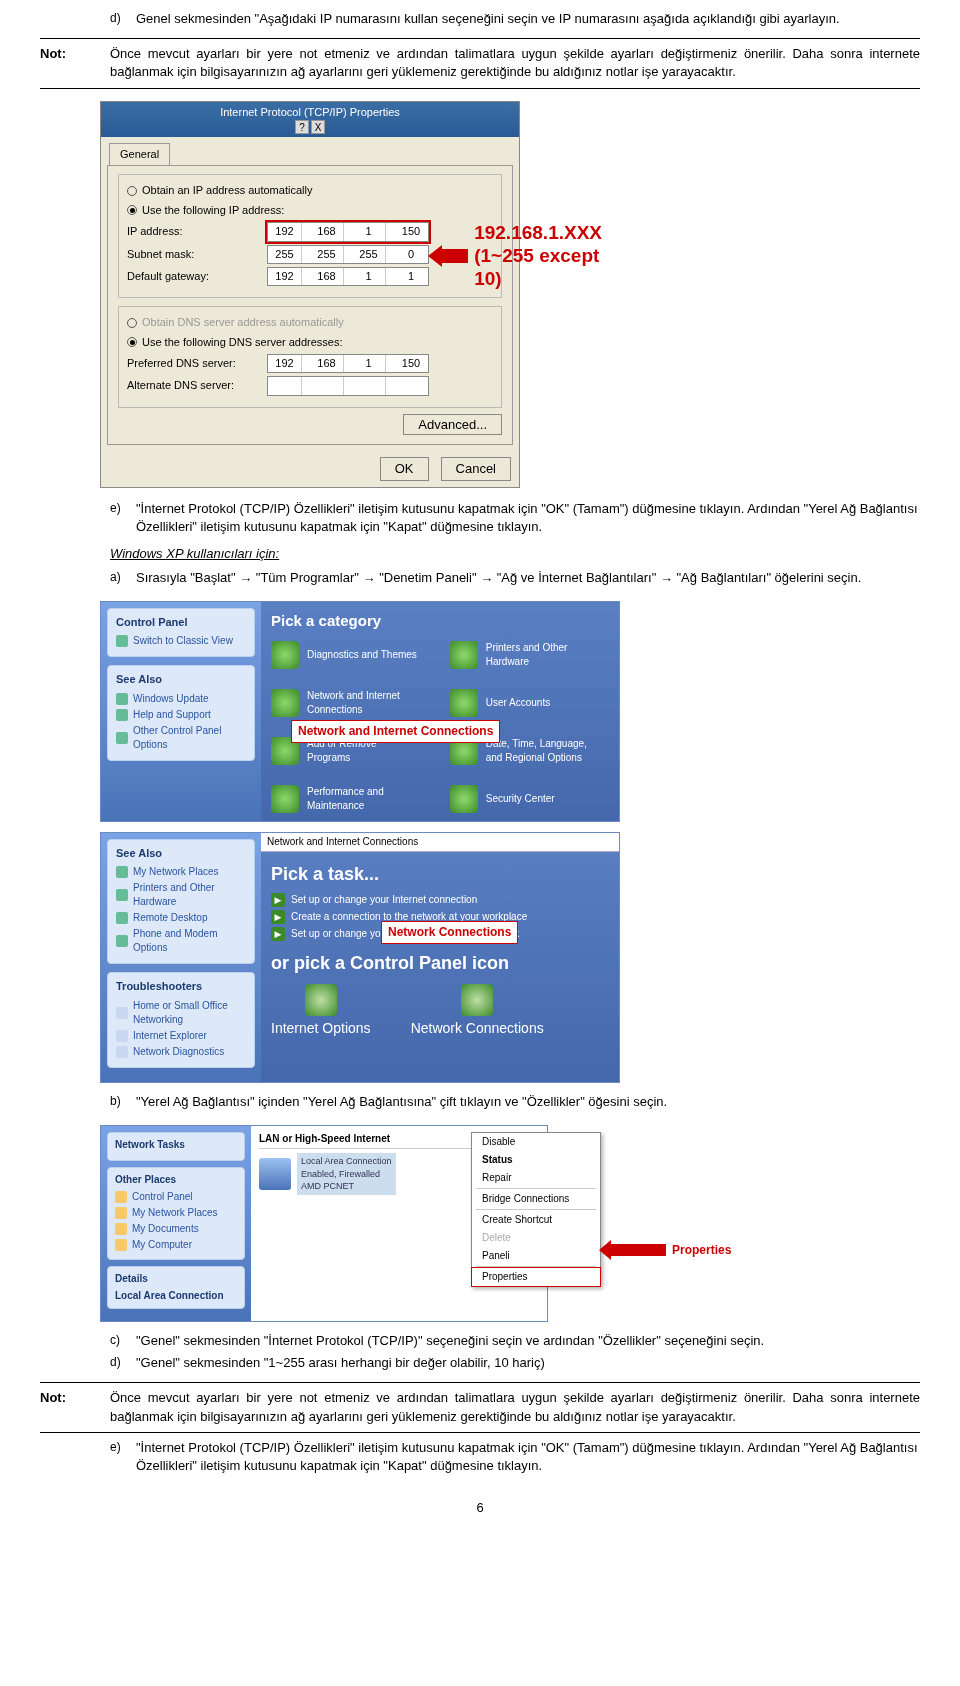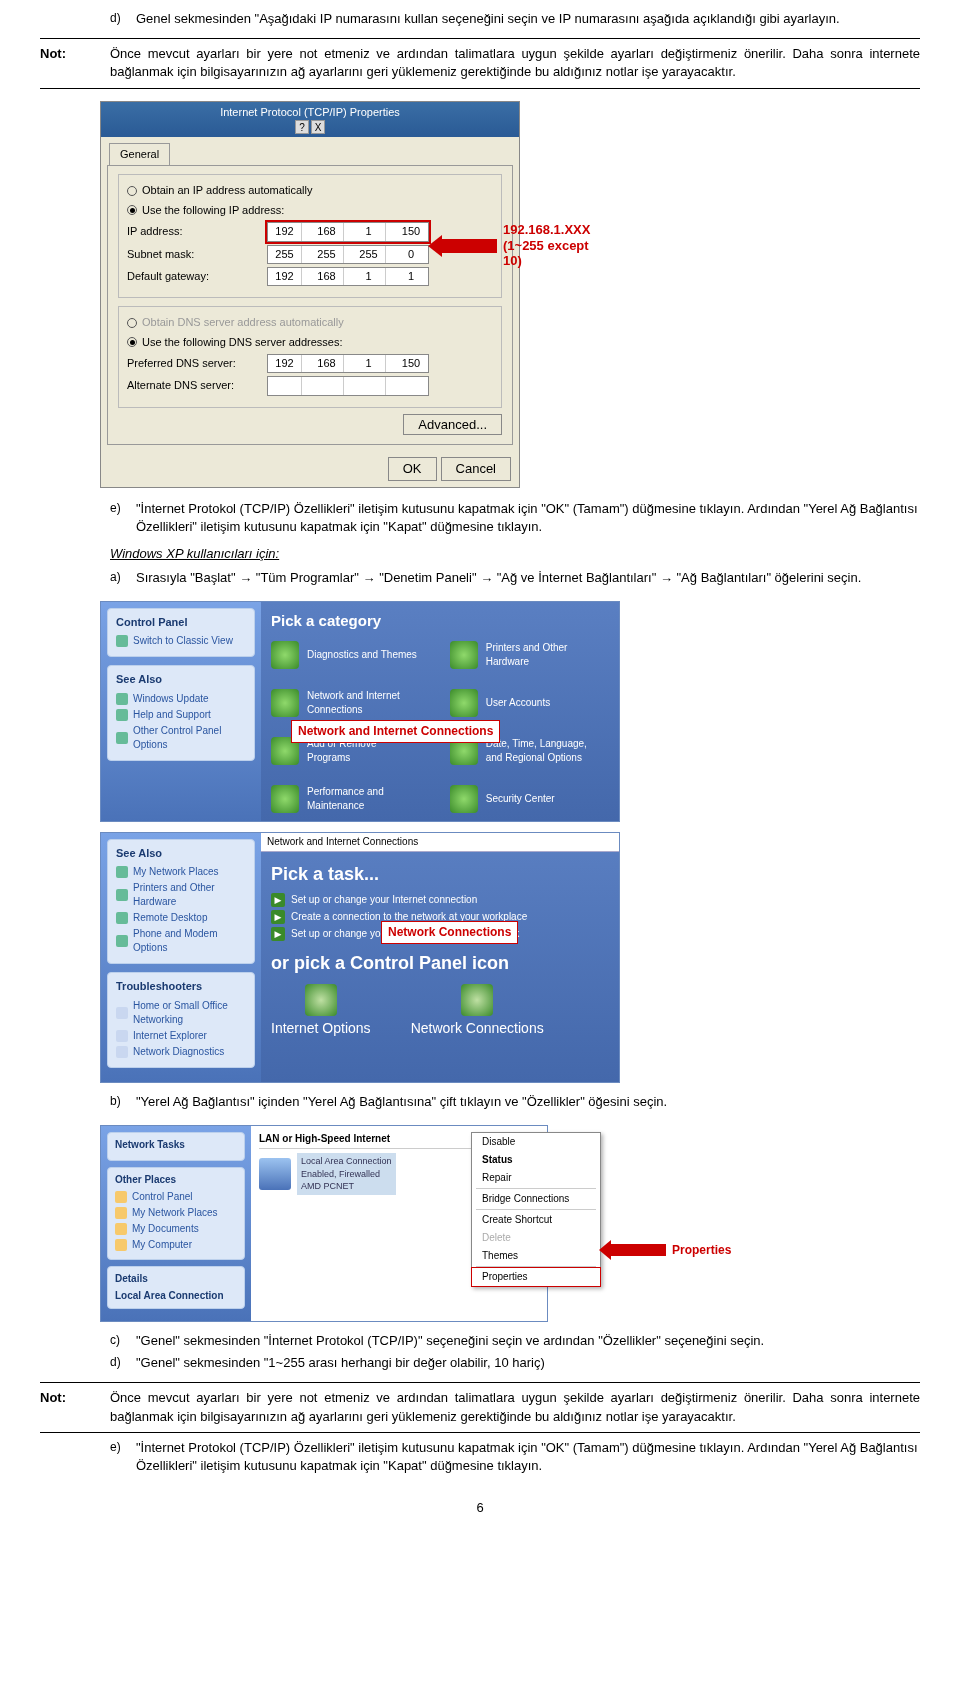--- a/index.html
+++ b/index.html
@@ -44,32 +44,32 @@
   .tcpip .grp { border: 1px solid #bbb; padding: 8px; margin-bottom: 8px; position: relative; }
   .tcpip .radio { display: flex; align-items: center; gap: 5px; margin-bottom: 4px; }
   .tcpip .radio .r { width: 10px; height: 10px; border: 1px solid #555; border-radius: 50%; display: inline-flex; align-items: center; justify-content: center; }
   .tcpip .radio .r.sel::after { content: ''; width: 5px; height: 5px; background: #000; border-radius: 50%; }
   .tcpip .row2 { display: flex; align-items: center; margin: 3px 0; }
   .tcpip .row2 .lab { flex: 0 0 140px; }
   .tcpip .row2 .ipbox { display: flex; gap: 8px; border: 1px solid #888; background: #fff; }
   .tcpip .row2 .ipbox span { width: 34px; text-align: center; border-right: 1px solid #ccc; padding: 1px 0; }
   .tcpip .row2 .ipbox span:last-child { border-right: none; }
   .tcpip .dim { color: #999; }
-  .tcpip .btnrow { display: flex; justify-content: flex-end; gap: 4px; padding: 6px 8px; }
+  .tcpip .btnrow { display: flex; justify-content: flex-end; gap: 12px; padding: 6px 8px; }
   .tcpip .btn { border: 1px solid #888; background: #ece9d8; padding: 2px 14px; font-size: 13px; }
   .tcpip .arrow-hl {
     position: absolute; left: 315px; top: 0px; width: 160px;
     display: flex; align-items: center;
   }
   .tcpip .arrow-hl .shaft { width: 60px; height: 14px; background: #c00; position: relative; }
   .tcpip .arrow-hl .shaft::before {
     content: ''; position: absolute; left: -14px; top: -4px;
     border-right: 14px solid #c00; border-top: 11px solid transparent; border-bottom: 11px solid transparent;
   }
-  .tcpip .arrow-hl .txt { color: #c00; font-weight: bold; font-size: 13px; margin-left: 6px; line-height: 1.2; }
+  .tcpip .arrow-hl .txt { color: #c00; font-weight: bold; font-size: 19px; margin-left: 6px; line-height: 1.2; }
 
   
   .xp {
     width: 520px; margin: 10px 0 10px 60px;
     font-family: Tahoma, sans-serif; font-size: 11px;
     border: 1px solid #6b8bc0; display: flex;
     background: #6b8bc0;
   }
   .xp .side {
     flex: 0 0 160px; padding: 6px;
@@ -458,21 +458,21 @@
     </div>
     <div class="ctx">
       <div class="mi">Disable</div>
       <div class="mi" style="font-weight:bold;">Status</div>
       <div class="mi">Repair</div>
       <hr>
       <div class="mi">Bridge Connections</div>
       <hr>
       <div class="mi">Create Shortcut</div>
       <div class="mi dim">Delete</div>
-      <div class="mi">Themes</div>
+      <div class="mi">Paneli</div>
       <hr>
       <div class="mi" style="outline:1px solid #c00;">Properties</div>
     </div>
     <div class="arrow2">
       <div class="shaft2"></div>
       <span class="lbl2">Properties</span>
     </div>
   </div>
 </div>
 

